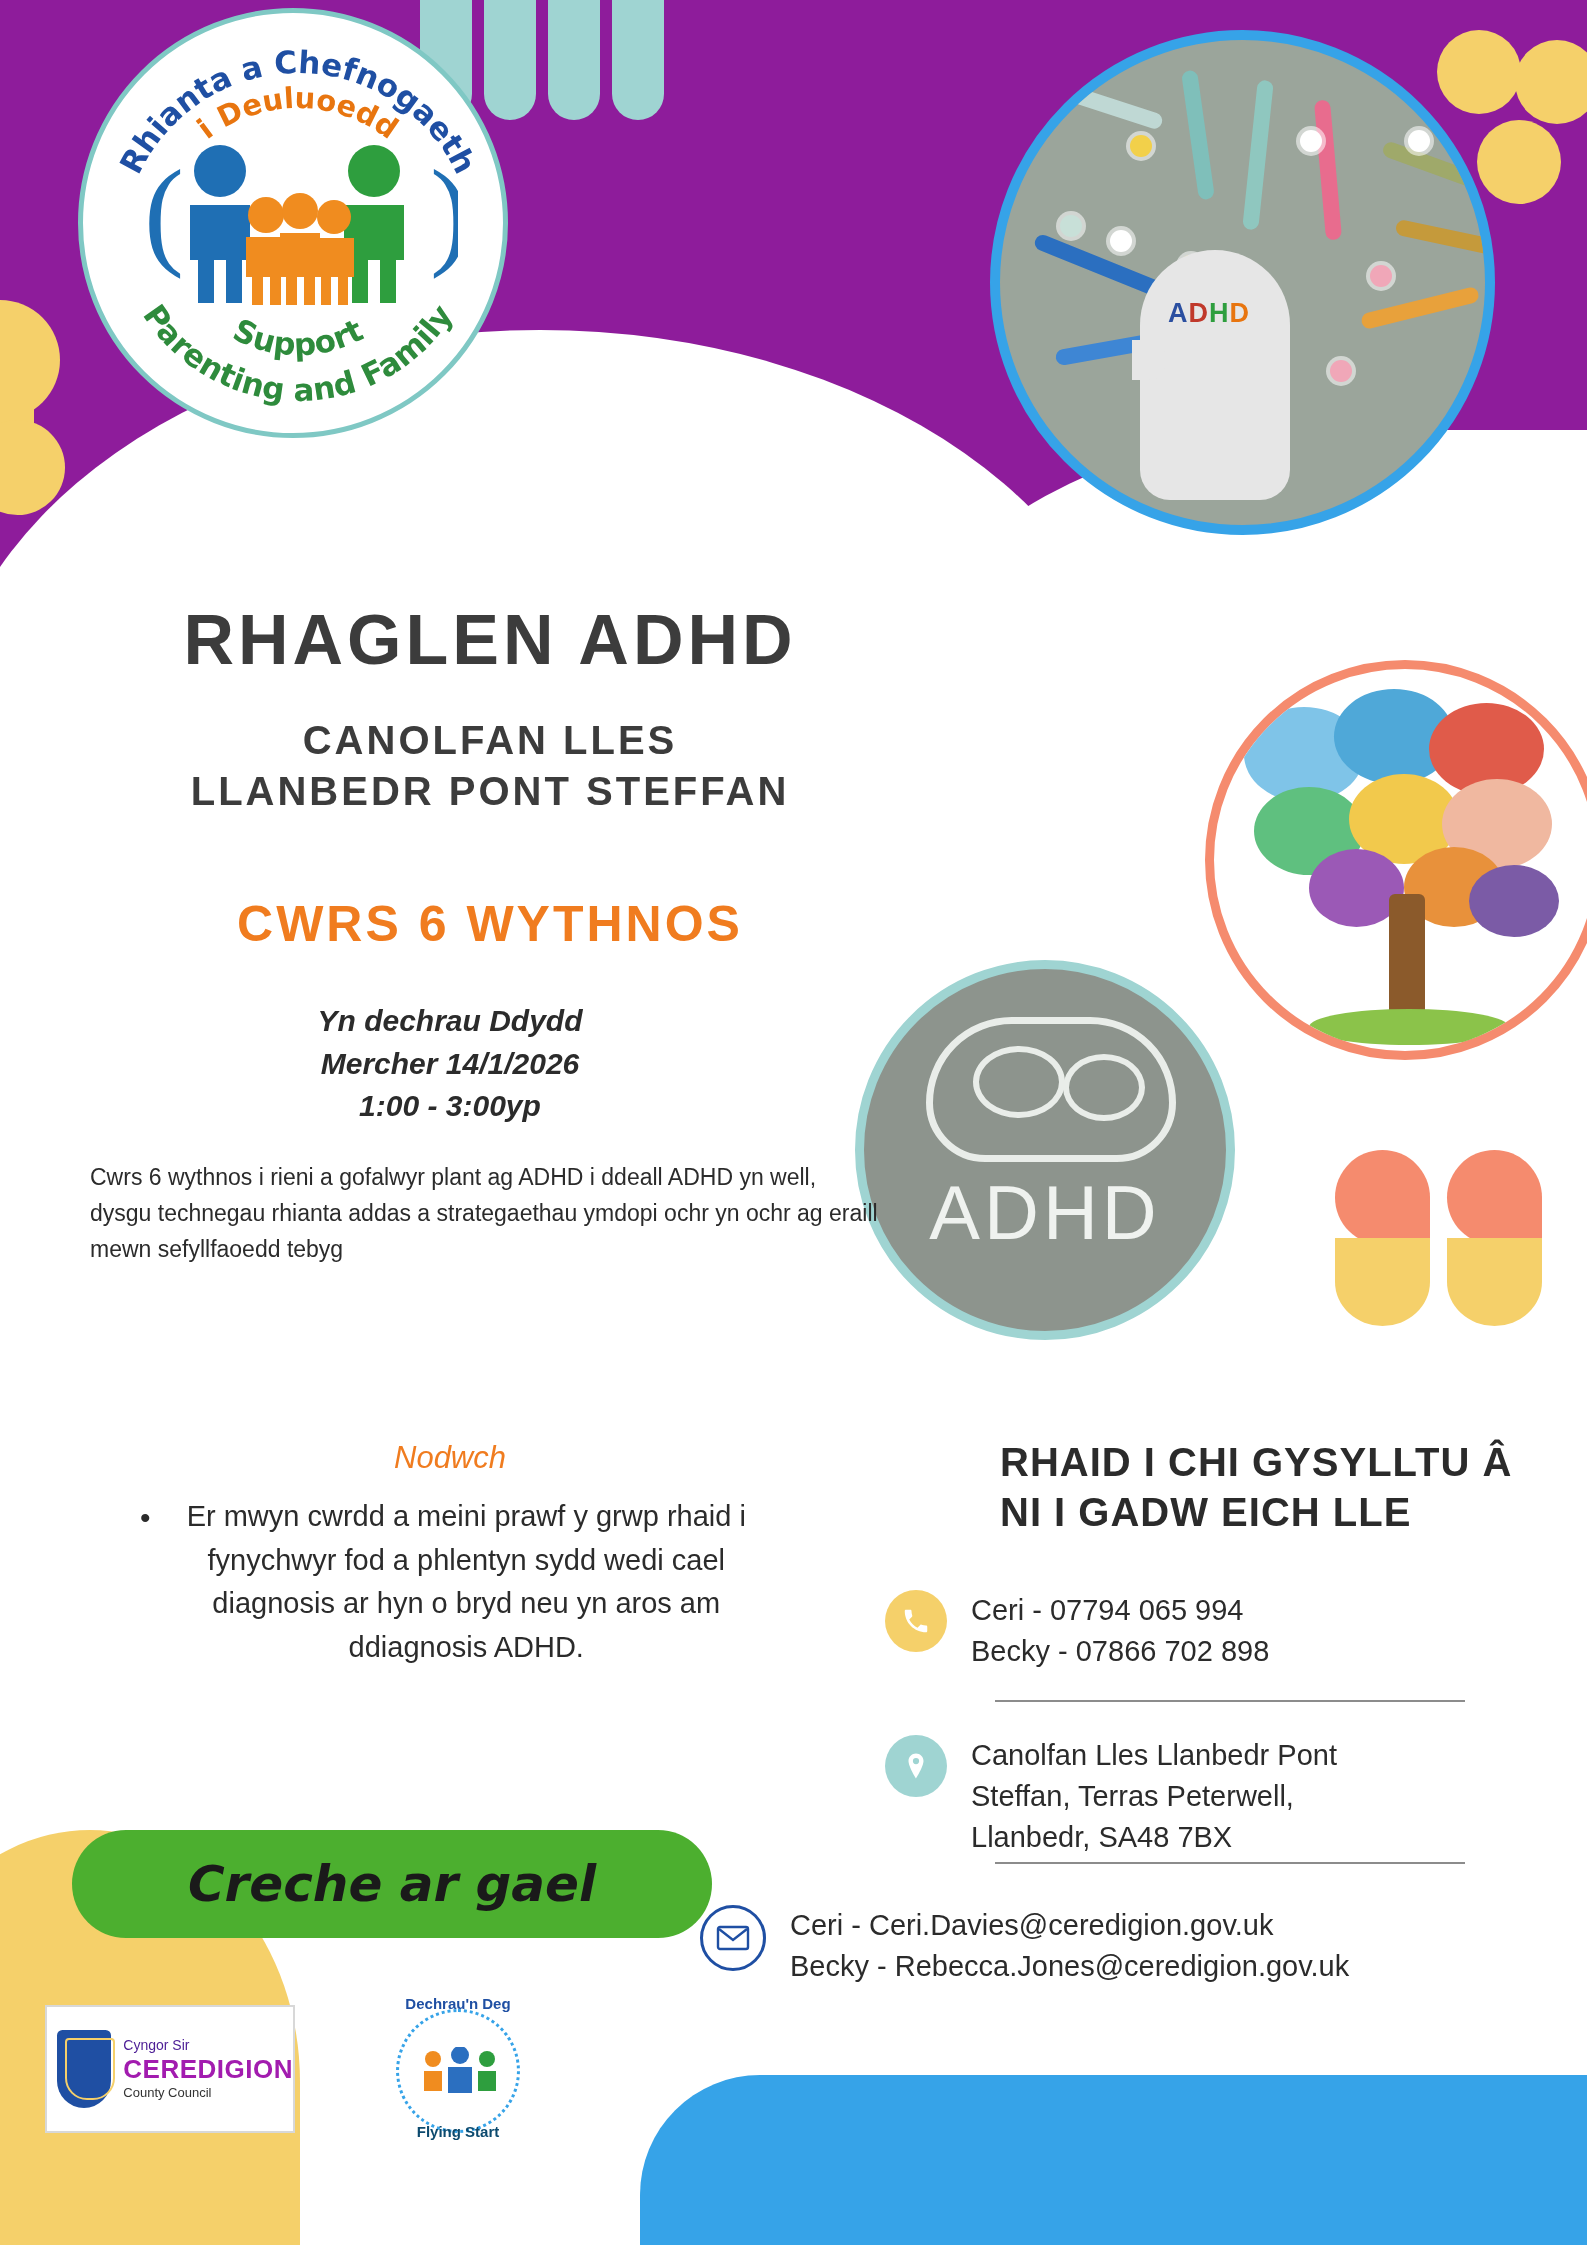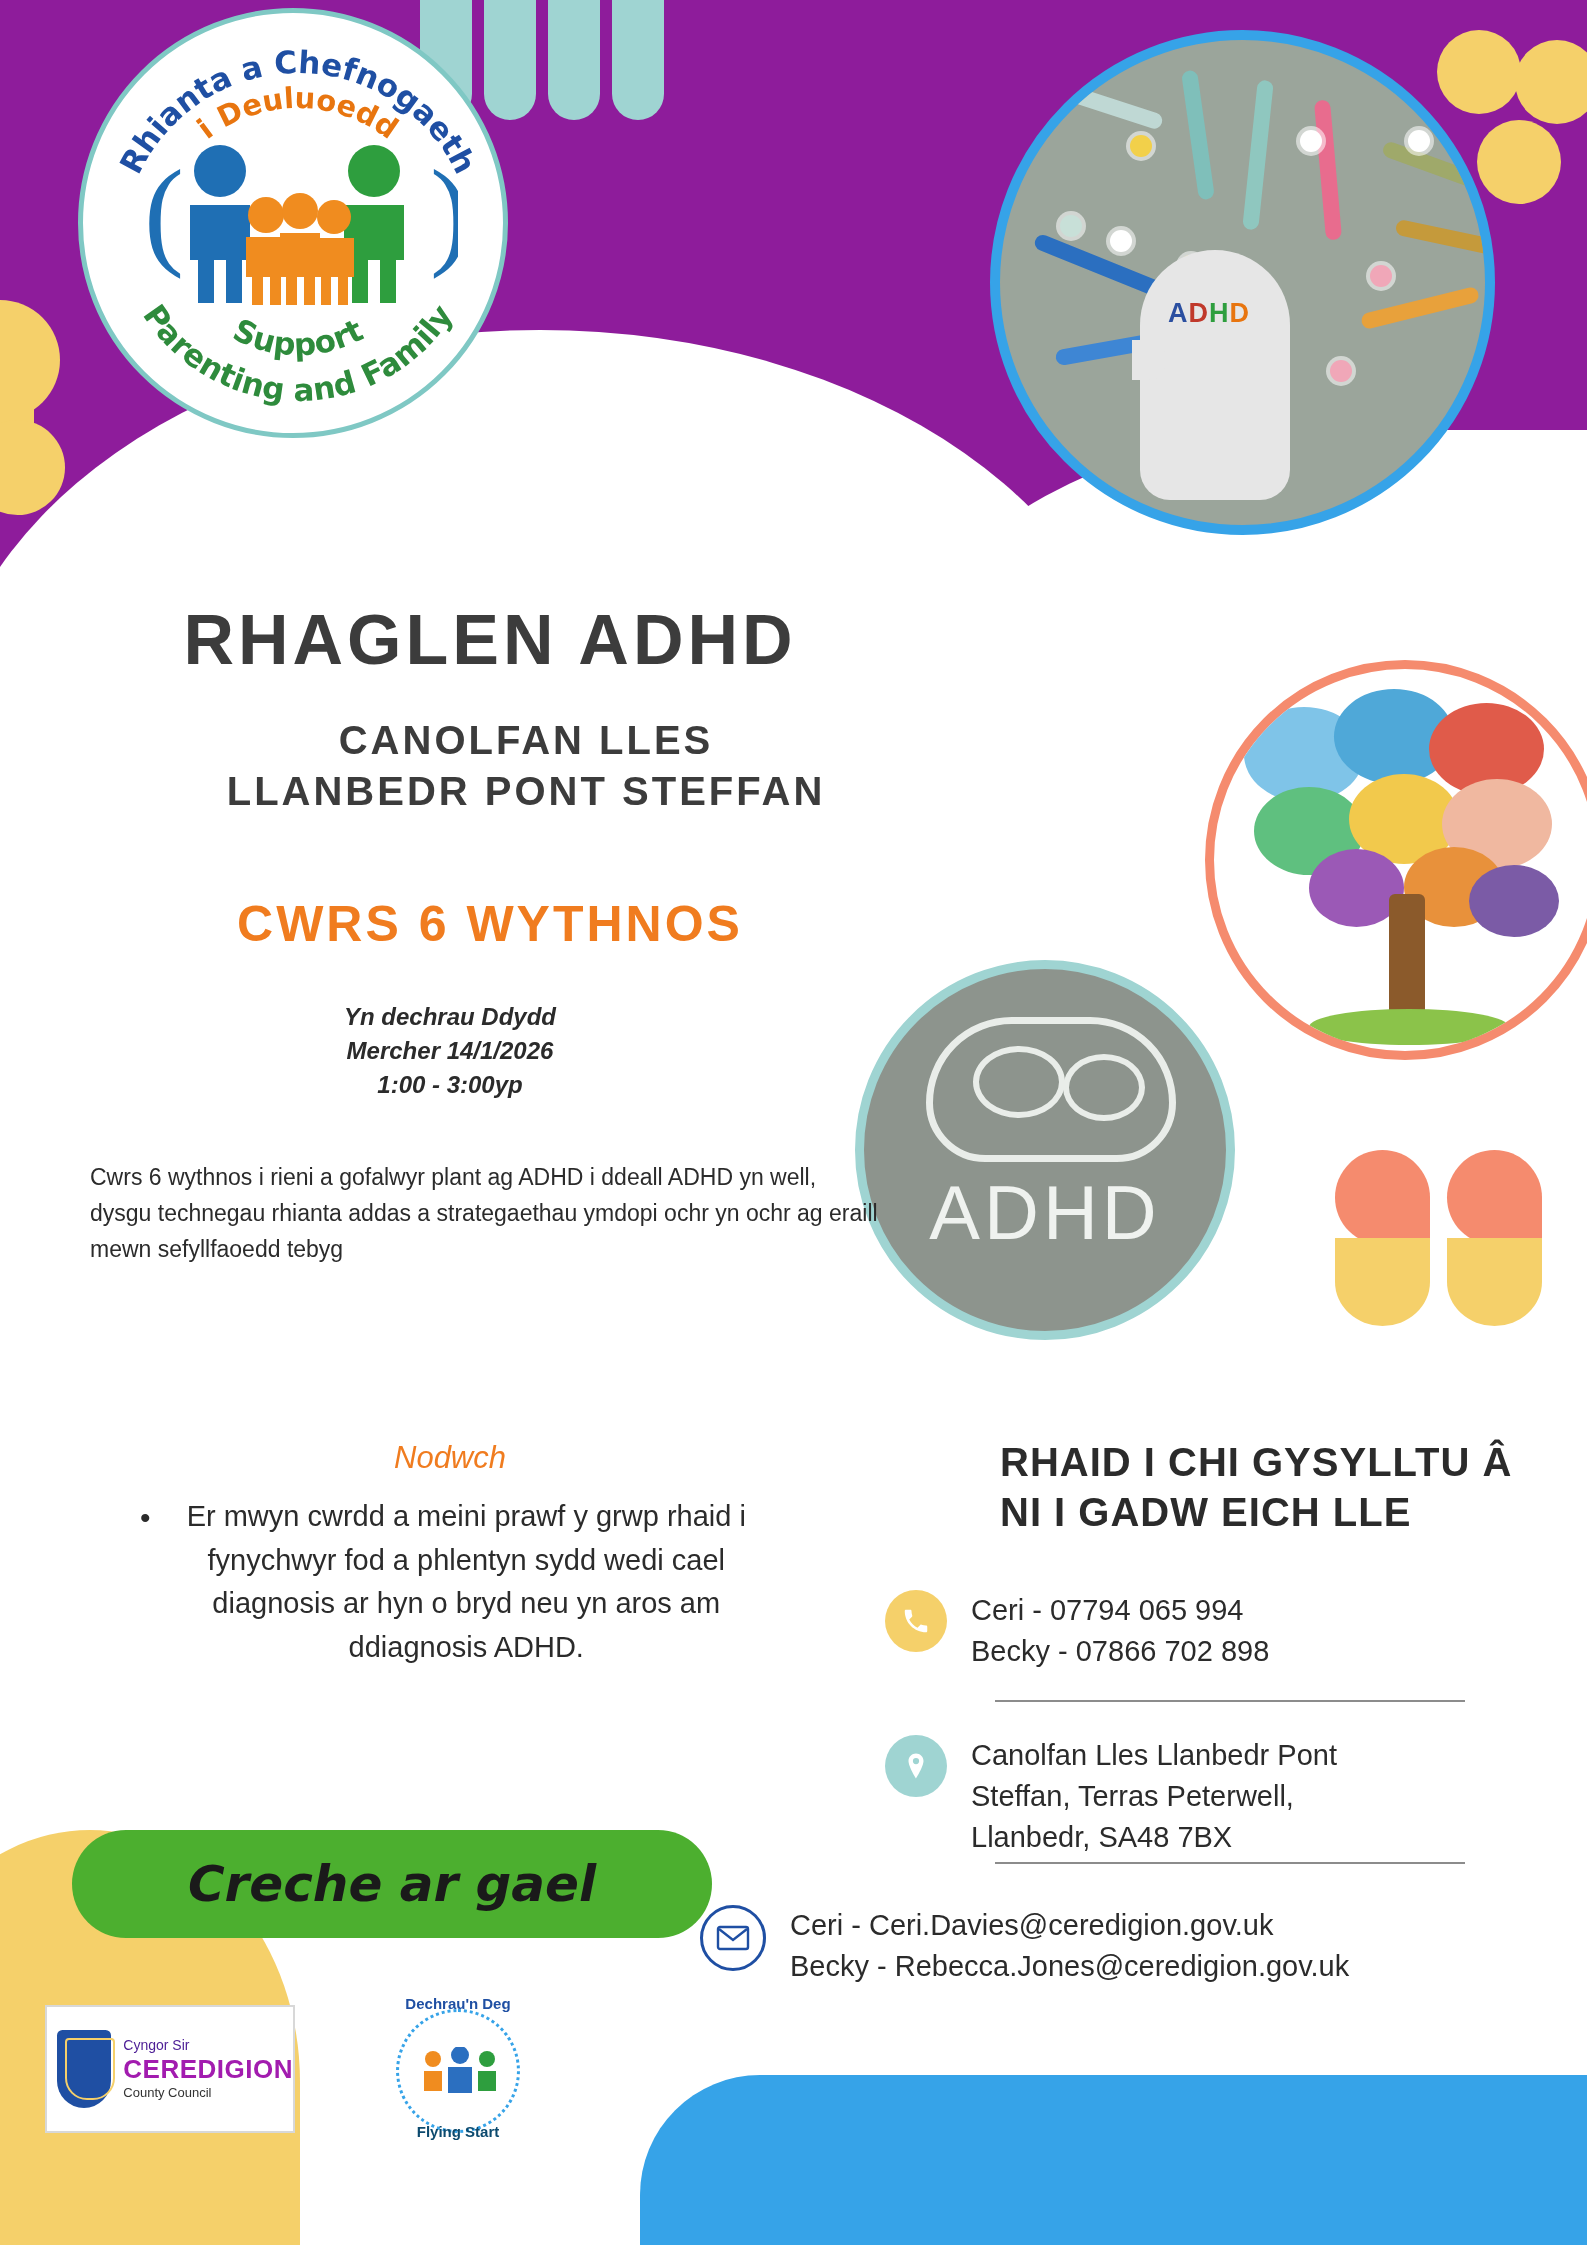--- a/index.html
+++ b/index.html
@@ -291,39 +291,38 @@
     position: absolute;
     left: 0; top: 715px;
     width: 980px;
     text-align: center;
     font-size: 40px;
     font-weight: bold;
     color: #3C3C3C;
     letter-spacing: 3px;
     line-height: 1.28;
     z-index: 7;
-    margin-left: 36px;
   }
   .course-length {
     position: absolute;
     left: 0; top: 895px;
     width: 980px;
     text-align: center;
     font-size: 50px;
     font-weight: bold;
     color: #F07C1F;
     letter-spacing: 3px;
     z-index: 7;
   }
   .start-date {
     position: absolute;
     left: 0; top: 1000px;
     width: 900px;
     text-align: center;
-    font-size: 24px;
+    font-size: 30px;
     font-weight: bold;
     font-style: italic;
     color: #2B2B2B;
     line-height: 1.42;
     z-index: 7;
   }
   .description {
     position: absolute;
     left: 90px; top: 1160px;
     width: 790px;

